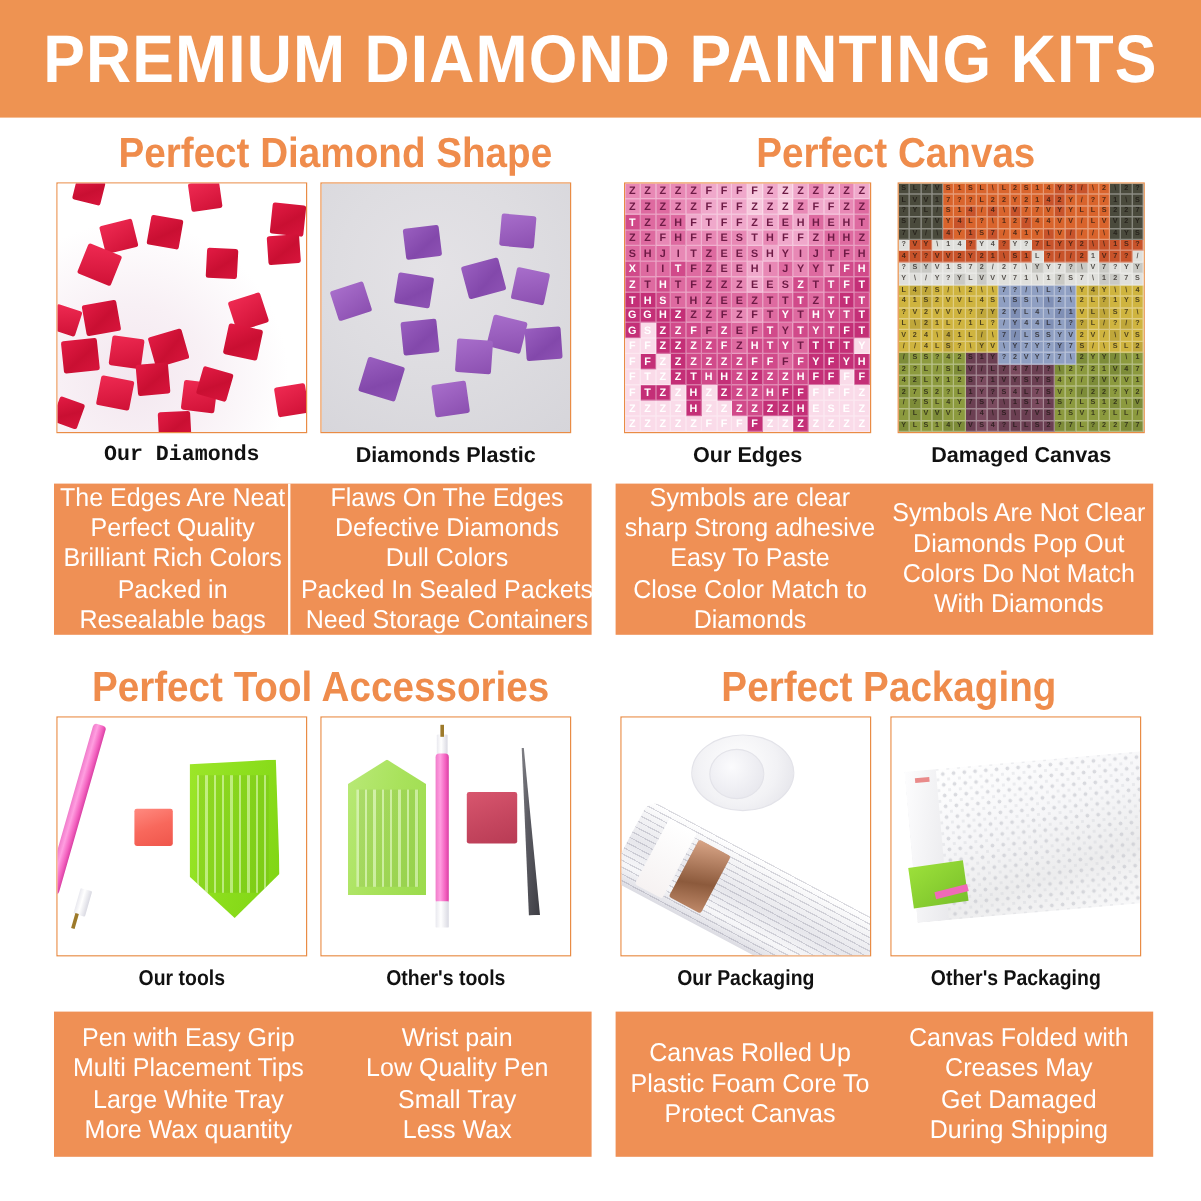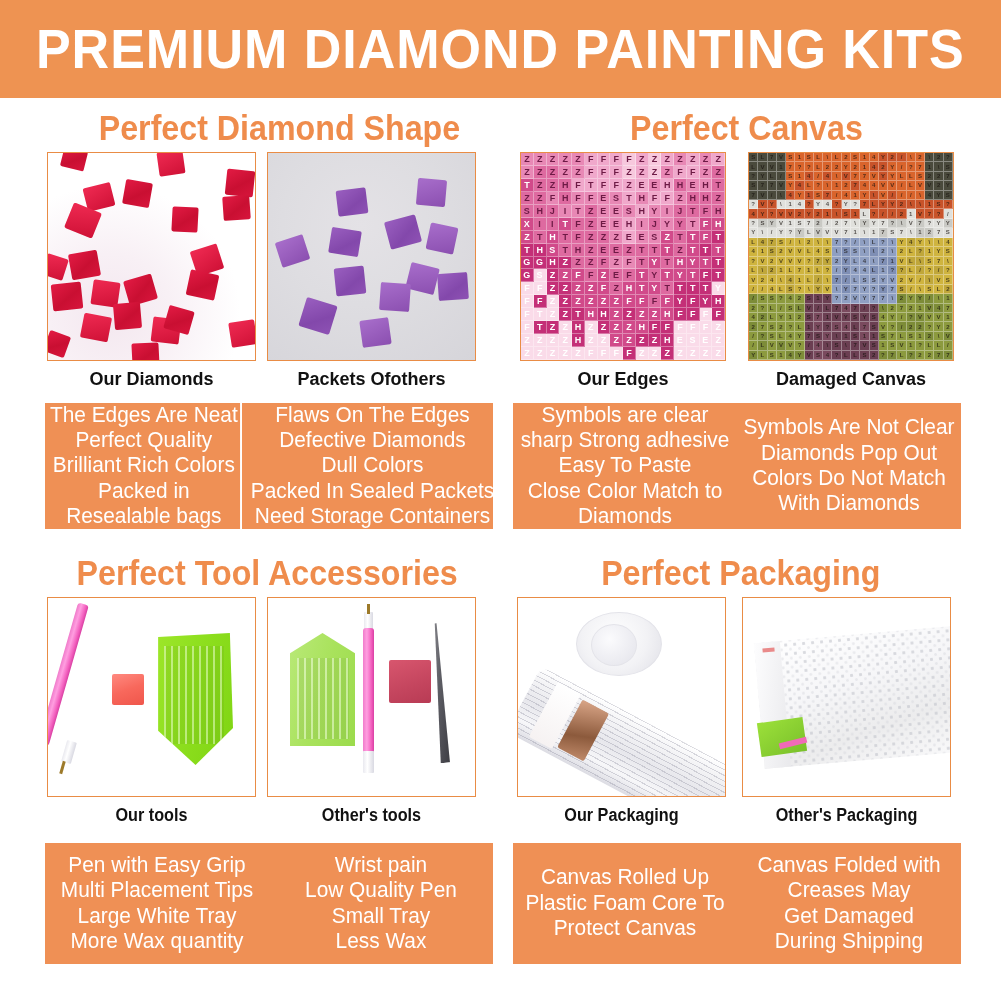--- a/index.html
+++ b/index.html
@@ -1021,22 +1021,22 @@
         <i style="background: rgb(140, 154, 62); color: rgba(25, 20, 15, 0.72);">L</i>
         <i style="background: rgb(125, 140, 56); color: rgba(25, 20, 15, 0.72);">?</i>
         <i style="background: rgb(140, 154, 62); color: rgba(25, 20, 15, 0.72);">2</i>
         <i style="background: rgb(140, 154, 62); color: rgba(25, 20, 15, 0.72);">2</i>
         <i style="background: rgb(125, 140, 56); color: rgba(25, 20, 15, 0.72);">7</i>
         <i style="background: rgb(125, 140, 56); color: rgba(25, 20, 15, 0.72);">7</i>
       </div>
   </div>
 </div>
 
-<div class="caption" style="left:47px;  top:370px; width:209px;">Our Diamonds</div>
-<div class="caption" style="left:267px; top:370px; width:209px;">Packets Ofothers</div>
+<div class="caption" style="left:47px;  top:370px; width:209px;font-family:Liberation Mono, monospace;">Our Diamonds</div>
+<div class="caption" style="left:267px; top:370px; width:209px;">Diamonds Plastic</div>
 <div class="caption" style="left:520px; top:370px; width:206px;">Our Edges</div>
 <div class="caption" style="left:748px; top:370px; width:206px;">Damaged Canvas</div>
 
 <div class="textbox" style="left:45px; top:403px; width:448px; height:126px;">
   <div class="textcol divided">
     <span>The Edges Are Neat</span>
     <span>Perfect Quality</span>
     <span>Brilliant Rich Colors</span>
     <span>Packed in</span>
     <span>Resealable bags</span>

